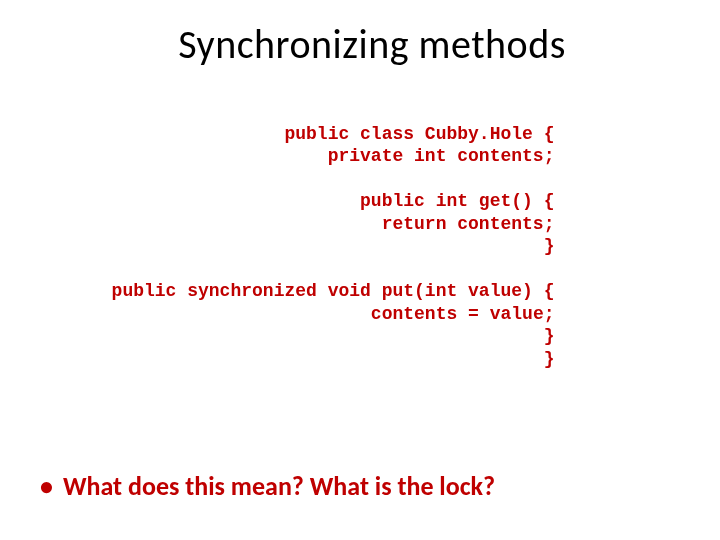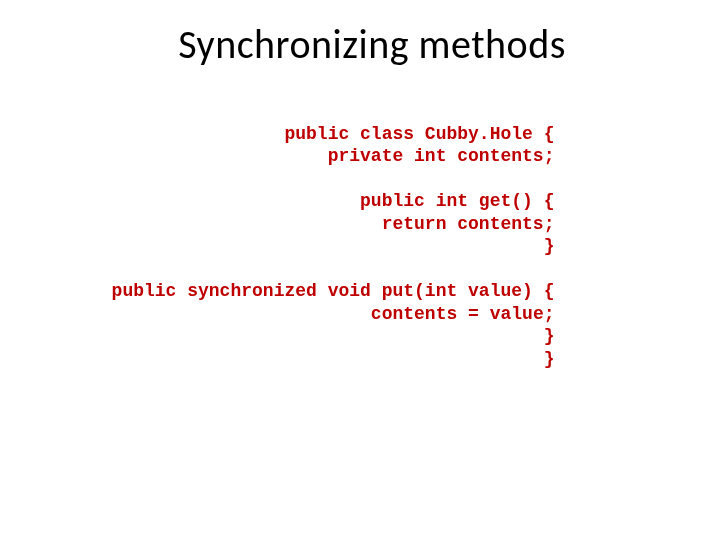--- a/index.html
+++ b/index.html
@@ -68,14 +68,17 @@
 <span></span>
 <span>  public int get() {</span>
 <span>     return contents;</span>
 <span>  }</span>
 <span></span>
 <span>  public synchronized void put(int value) {</span>
 <span>     contents = value;</span>
 <span>  }</span>
 <span>}</span></div>
 
+  <div class="bullet-row">
+    <span class="bullet-marker">•</span><span>What does this mean?  What is the lock?</span>
+  </div>
 
 </div>
 
 </body></html>

